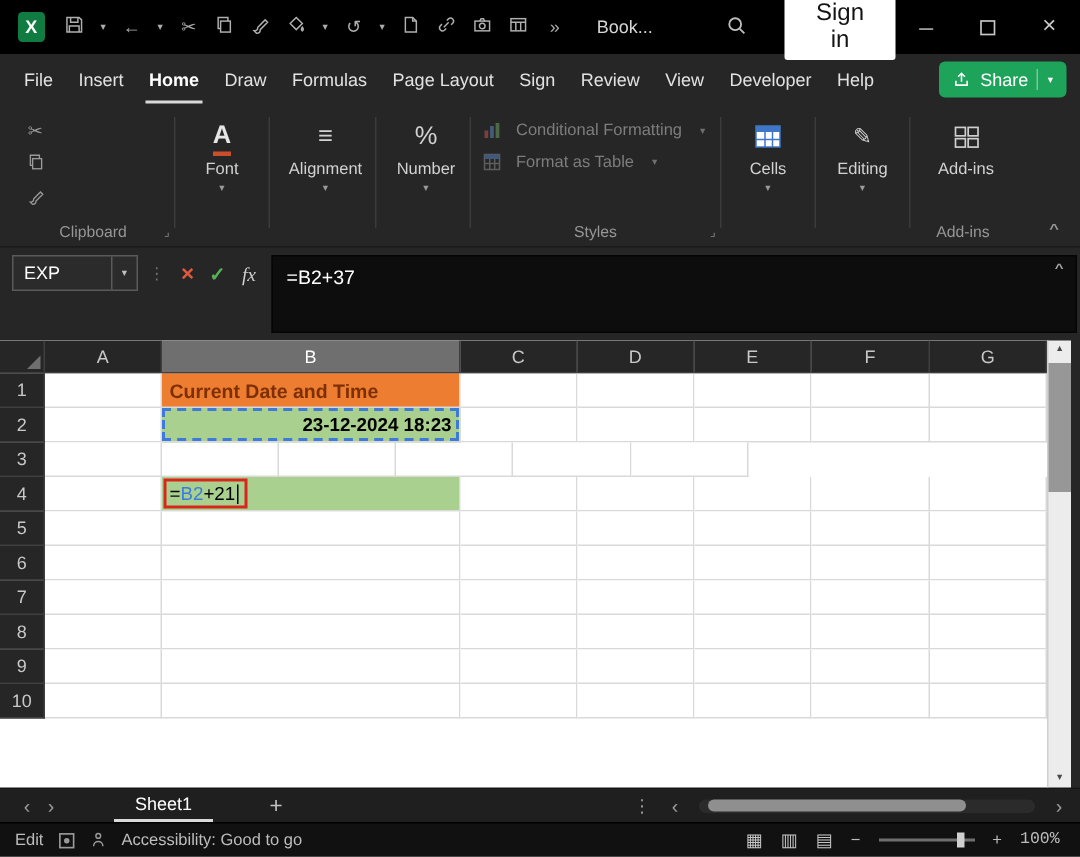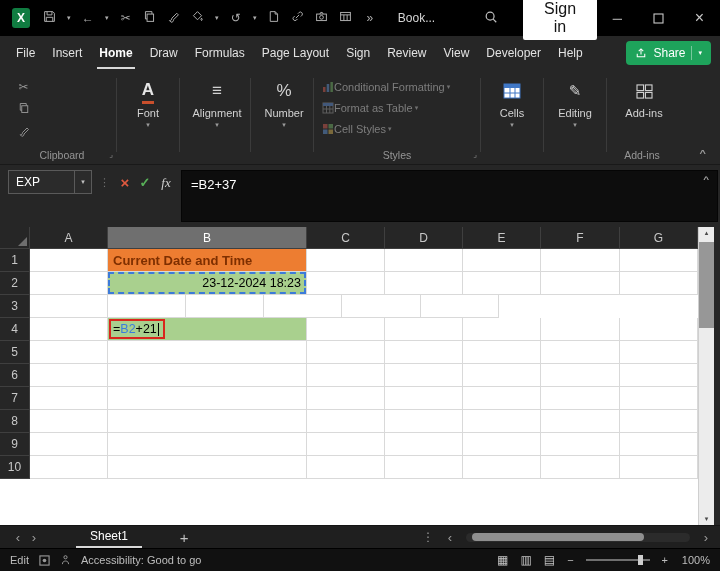--- a/index.html
+++ b/index.html
@@ -45,21 +45,21 @@
   .bigbtn .bicon { height:26px; display:flex; align-items:center; justify-content:center;
     font-size:17px; }
   .bigbtn .blbl { font-size:11px; margin-top:3px; white-space:nowrap; }
   .bigbtn .bchev { font-size:7px; color:#9a9a9a; margin-top:2px; }
   .bigbtn.dim, .bigbtn.dim .blbl { color:#8a8a8a; }
   .clip-inner { display:flex; gap:8px; }
   .smcol { display:flex; flex-direction:column; gap:8px; margin-top:2px; }
   .smico { width:15px; text-align:center; font-size:12px; color:#9a9a9a; }
   .fontA { font-weight:bold; color:#e6e6e6; border-bottom:3px solid #c94f2c; line-height:1; padding-bottom:1px; }
   .styles-col { display:flex; flex-direction:column; gap:5px; padding-top:1px; width:152px; }
-  .strow { display:flex; align-items:center; gap:0; font-size:11px; color:#7d7d7d; height:16px; }
+  .strow { display:flex; align-items:center; gap:10px; font-size:11px; color:#7d7d7d; height:16px; }
   .strow .schev { font-size:7px; color:#6f6f6f; margin-left:2px; }
   .ribbon-collapse { position:absolute; right:14px; bottom:5px; color:#9a9a9a; font-size:11px;
     font-weight:bold; transform:scaleY(.8); }
 
   
   .fbar { height:62px; background:#262626; display:flex; align-items:flex-start;
     padding:5px 0 5px 8px; }
   .namebox { width:84px; height:24px; background:#2b2b2b; border:1px solid #5a5a5a; display:flex;
     align-items:center; color:#fff; font-size:12px; }
   .namebox .nval { flex:1; padding-left:7px; }
@@ -128,21 +128,21 @@
   .hthumb { width:172px; height:8px; background:#8f8f8f; border-radius:4px; margin-left:6px; }
 
   
   .statusbar { height:23px; background:#111; border-top:1px solid #000; display:flex;
     align-items:center; font-size:11px; color:#bdbdbd; padding:0 10px; gap:10px; }
   .sb-ic { display:flex; align-items:center; }
   .sb-right { margin-left:auto; display:flex; align-items:center; gap:12px; }
   .viewic { font-size:12px; color:#c4c4c4; }
   .zoomslider { width:64px; height:2px; background:#6f6f6f; position:relative; }
   .zoomthumb { position:absolute; right:7px; top:-4px; width:5px; height:10px; background:#cfcfcf; }
-  .zoomlbl { min-width:30px; text-align:right; }
+  .zoomlbl { min-width:30px; text-align:left;font-family:Liberation Mono, monospace; }
 </style>
 </head>
 <body>
 
 <div class="titlebar">
   <div class="xl-logo">X</div>
   <span class="qat">
     <svg width="13" height="13" viewBox="0 0 16 16">
         <g stroke="#b0b0b0" fill="none" stroke-width="1.2">
           <path d="M2 2h10l2 2v10H2z"></path>
@@ -330,30 +330,20 @@
       </div>
       <div class="strow">
         <svg width="12" height="12" viewBox="0 0 12 12" opacity="0.55">
             <rect x="1" y="1" width="10" height="10" fill="none" stroke="#8a8a8a"></rect>
             <rect x="1" y="1" width="10" height="3" fill="#5a82c0"></rect>
             <path d="M1 7h10M4.5 4v7M7.8 4v7" stroke="#8a8a8a" fill="none"></path>
           </svg>
         <span>Format as Table</span>
         <span class="schev">▾</span>
       </div>
-      <div class="strow">
-        <svg width="12" height="12" viewBox="0 0 12 12" opacity="0.55">
-            <rect x="1" y="1" width="4.5" height="4.5" fill="#c0564d"></rect>
-            <rect x="6.5" y="1" width="4.5" height="4.5" fill="#6aa15f"></rect>
-            <rect x="1" y="6.5" width="4.5" height="4.5" fill="#5a88c0"></rect>
-            <rect x="6.5" y="6.5" width="4.5" height="4.5" fill="#c0a14d"></rect>
-          </svg>
-        <span>Cell Styles</span>
-        <span class="schev">▾</span>
-      </div>
     </div>
     <span class="glabel">Styles</span>
     <span class="launcher">⌟</span>
   </div>
   <div class="rsep"></div>
 
   <div class="rgroup">
     <div class="bigbtn">
       <span class="bicon">
         <svg width="18" height="16" viewBox="0 0 18 16">
@@ -434,21 +424,21 @@
         <div class="cell fill-orange" style="width: 199px;">Current Date and Time</div>
         <div class="cell" style="width: 78px;"></div>
         <div class="cell" style="width: 78px;"></div>
         <div class="cell" style="width: 78px;"></div>
         <div class="cell" style="width: 79px;"></div>
         <div class="cell" style="width: 78px;"></div>
       </div>
       <div class="grid-row">
         <div class="row-header">2</div>
         <div class="cell" style="width: 78px;"></div>
-        <div class="cell fill-green align-right refhl" style="width: 199px;">23-12-2024 18:23</div>
+        <div class="cell fill-green align-right refhl" style="width: 199px; font-weight: bold;">23-12-2024 18:23</div>
         <div class="cell" style="width: 78px;"></div>
         <div class="cell" style="width: 78px;"></div>
         <div class="cell" style="width: 78px;"></div>
         <div class="cell" style="width: 79px;"></div>
         <div class="cell" style="width: 78px;"></div>
       </div>
       <div class="grid-row">
         <div class="row-header">3</div>
         <div class="cell" style="width: 78px;"></div>
         <div class="cell" style="width: 78px;"></div>

